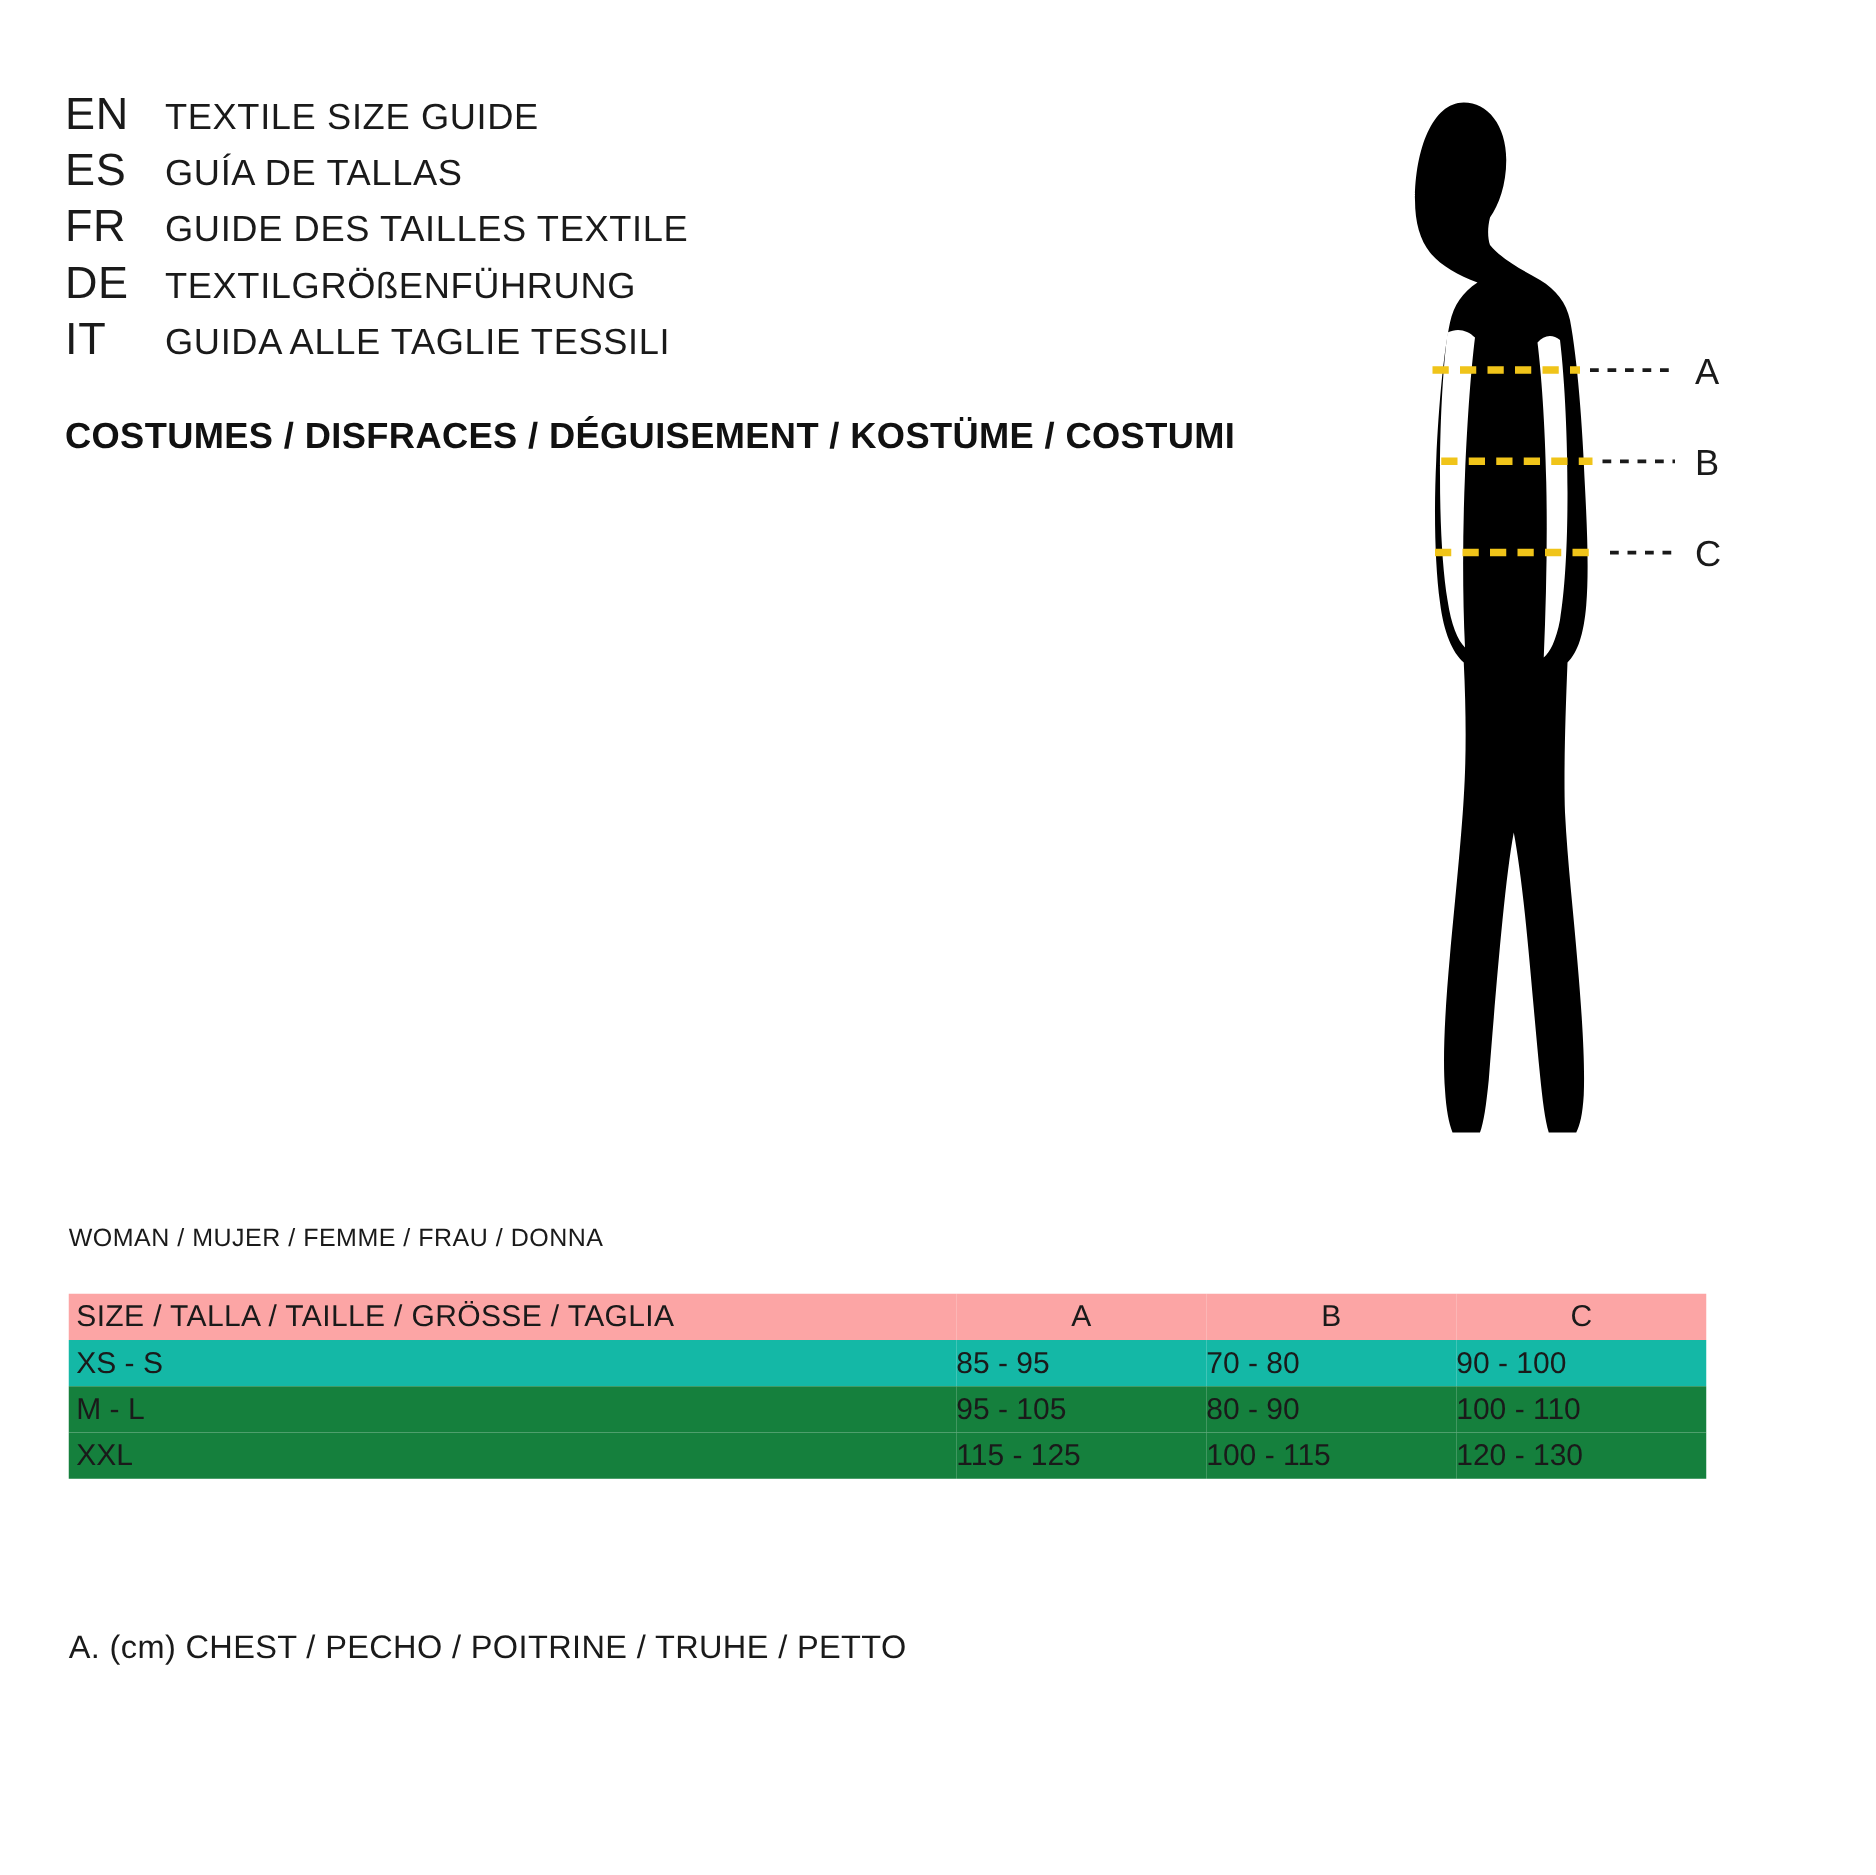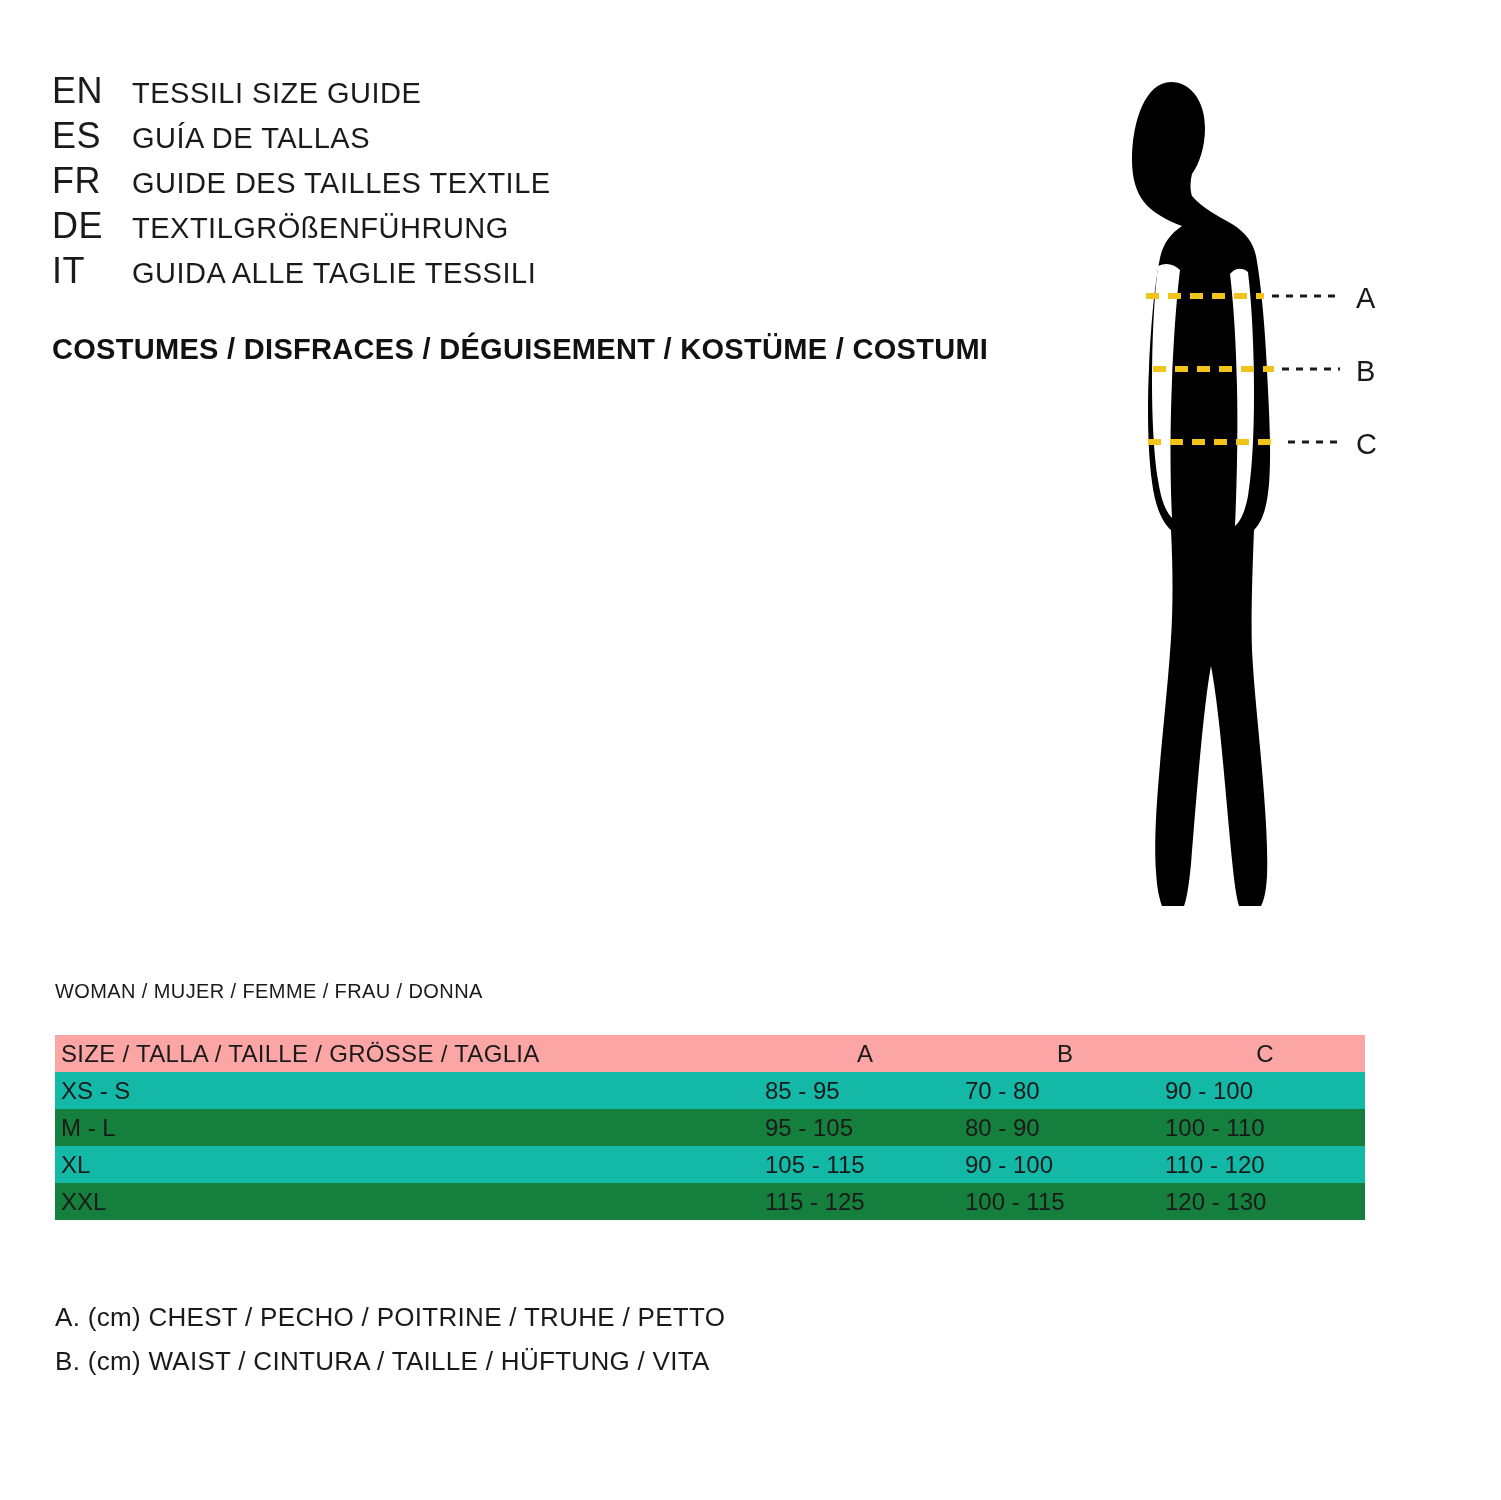--- a/index.html
+++ b/index.html
@@ -133,21 +133,21 @@
     color: #1a1a1a;
     white-space: nowrap;
   }
 </style>
 </head>
 <body>
 
 <div class="lang-block">
   <div class="lang-row">
     <span class="lang-code">EN</span>
-    <span class="lang-text">TESSILI SIZE GUIDE</span>
+    <span class="lang-text">TEXTILE SIZE GUIDE</span>
   </div>
   <div class="lang-row">
     <span class="lang-code">ES</span>
     <span class="lang-text">GUÍA DE TALLAS</span>
   </div>
   <div class="lang-row">
     <span class="lang-code">FR</span>
     <span class="lang-text">GUIDE DES TAILLES TEXTILE</span>
   </div>
   <div class="lang-row">
@@ -253,31 +253,24 @@
       <td class="col-m">85 - 95</td>
       <td class="col-m">70 - 80</td>
       <td class="col-m">90 - 100</td>
     </tr>
     <tr class="even">
       <td class="col-size">M - L</td>
       <td class="col-m">95 - 105</td>
       <td class="col-m">80 - 90</td>
       <td class="col-m">100 - 110</td>
     </tr>
-    <tr class="odd">
-      <td class="col-size">XL</td>
-      <td class="col-m">105 - 115</td>
-      <td class="col-m">90 - 100</td>
-      <td class="col-m">110 - 120</td>
-    </tr>
     <tr class="even">
       <td class="col-size">XXL</td>
       <td class="col-m">115 - 125</td>
       <td class="col-m">100 - 115</td>
       <td class="col-m">120 - 130</td>
     </tr>
   </tbody>
 </table>
 
 <div class="legend">
   <div class="legend-row">A. (cm) CHEST / PECHO / POITRINE / TRUHE / PETTO</div>
-  <div class="legend-row">B. (cm) WAIST / CINTURA / TAILLE / HÜFTUNG / VITA</div>
 </div>
 
 </body></html>

